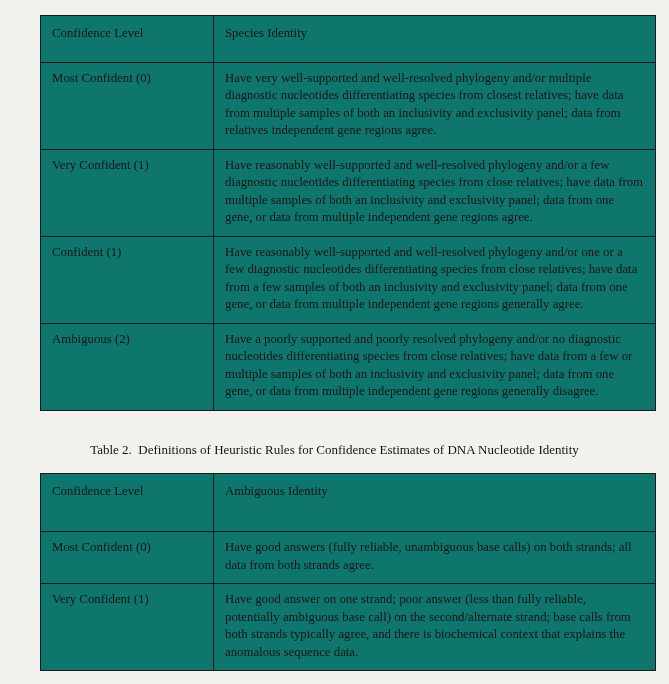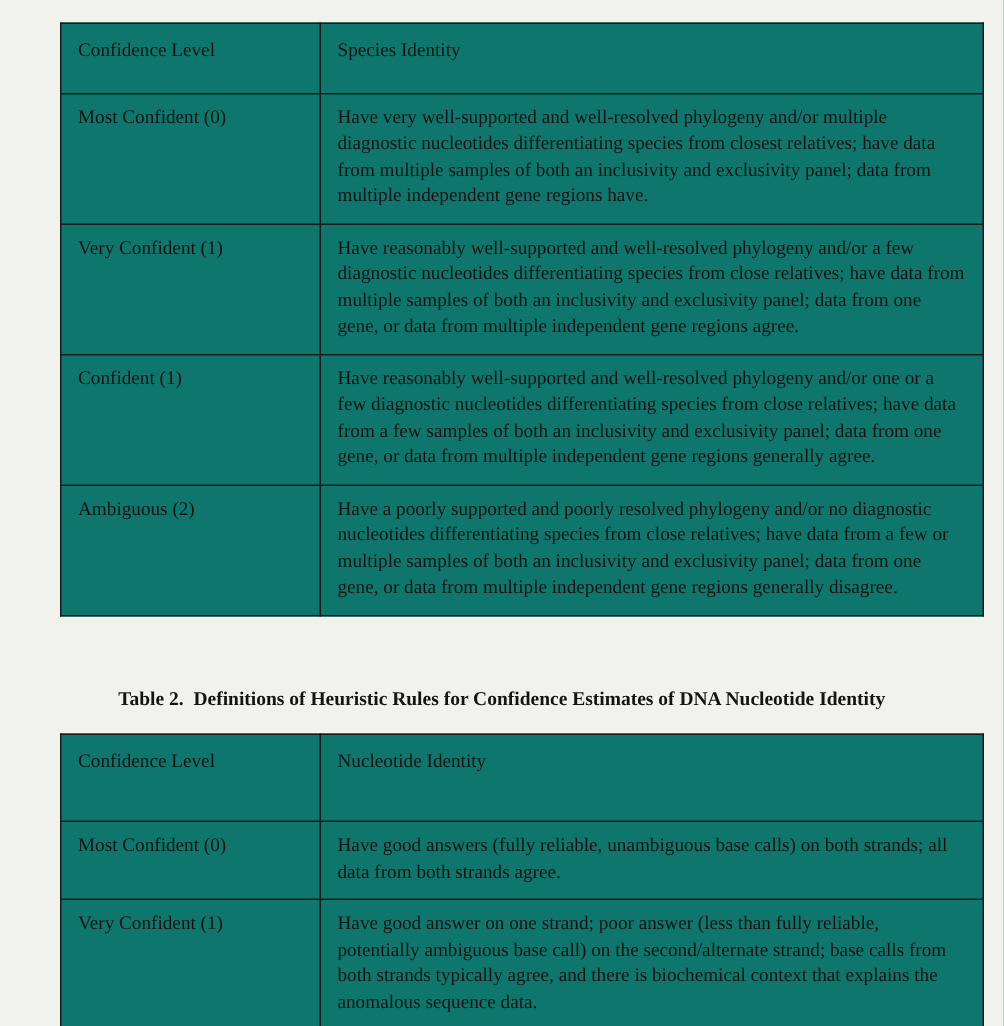--- a/index.html
+++ b/index.html
@@ -49,22 +49,21 @@
   .table-2 th {
     padding-bottom: 31px;
   }
   .doc-table td {
     padding: 7px 12px 9px 11px;
   }
   .doc-table td.level-cell {
     padding-left: 11px;
   }
   .title-2 {
-    margin-top: 47px;
-    font-weight: bold;
+    margin-top: 31px;
   }
 </style>
 </head>
 <body>
 
 <div class="page">
 
 
   <table class="doc-table table-1">
     <colgroup>
@@ -73,21 +72,21 @@
     </colgroup>
     <thead>
       <tr>
         <th>Confidence Level</th>
         <th>Species Identity</th>
       </tr>
     </thead>
     <tbody>
       <tr>
         <td class="level-cell">Most Confident (0)</td>
-        <td>Have very well-supported and well-resolved phylogeny and/or multiple diagnostic nucleotides differentiating species from closest relatives; have data from multiple samples of both an inclusivity and exclusivity panel; data from multiple independent gene regions have.</td>
+        <td>Have very well-supported and well-resolved phylogeny and/or multiple diagnostic nucleotides differentiating species from closest relatives; have data from multiple samples of both an inclusivity and exclusivity panel; data from relatives independent gene regions agree.</td>
       </tr>
       <tr>
         <td class="level-cell">Very Confident (1)</td>
         <td>Have reasonably well-supported and well-resolved phylogeny and/or a few diagnostic nucleotides differentiating species from close relatives; have data from multiple samples of both an inclusivity and exclusivity panel; data from one gene, or data from multiple independent gene regions agree.</td>
       </tr>
       <tr>
         <td class="level-cell">Confident (1)</td>
         <td>Have reasonably well-supported and well-resolved phylogeny and/or one or a few diagnostic nucleotides differentiating species from close relatives; have data from a few samples of both an inclusivity and exclusivity panel; data from one gene, or data from multiple independent gene regions generally agree.</td>
       </tr>
       <tr>
@@ -100,21 +99,21 @@
   <div class="table-title title-2">Table 2.  Definitions of Heuristic Rules for Confidence Estimates of DNA Nucleotide Identity</div>
 
   <table class="doc-table table-2">
     <colgroup>
       <col class="col-level">
       <col class="col-desc">
     </colgroup>
     <thead>
       <tr>
         <th>Confidence Level</th>
-        <th>Nucleotide Identity</th>
+        <th>Ambiguous Identity</th>
       </tr>
     </thead>
     <tbody>
       <tr>
         <td class="level-cell">Most Confident (0)</td>
         <td>Have good answers (fully reliable, unambiguous base calls) on both strands; all data from both strands agree.</td>
       </tr>
       <tr>
         <td class="level-cell">Very Confident (1)</td>
         <td>Have good answer on one strand; poor answer (less than fully reliable, potentially ambiguous base call) on the second/alternate strand; base calls from both strands typically agree, and there is biochemical context that explains the anomalous sequence data.</td>

